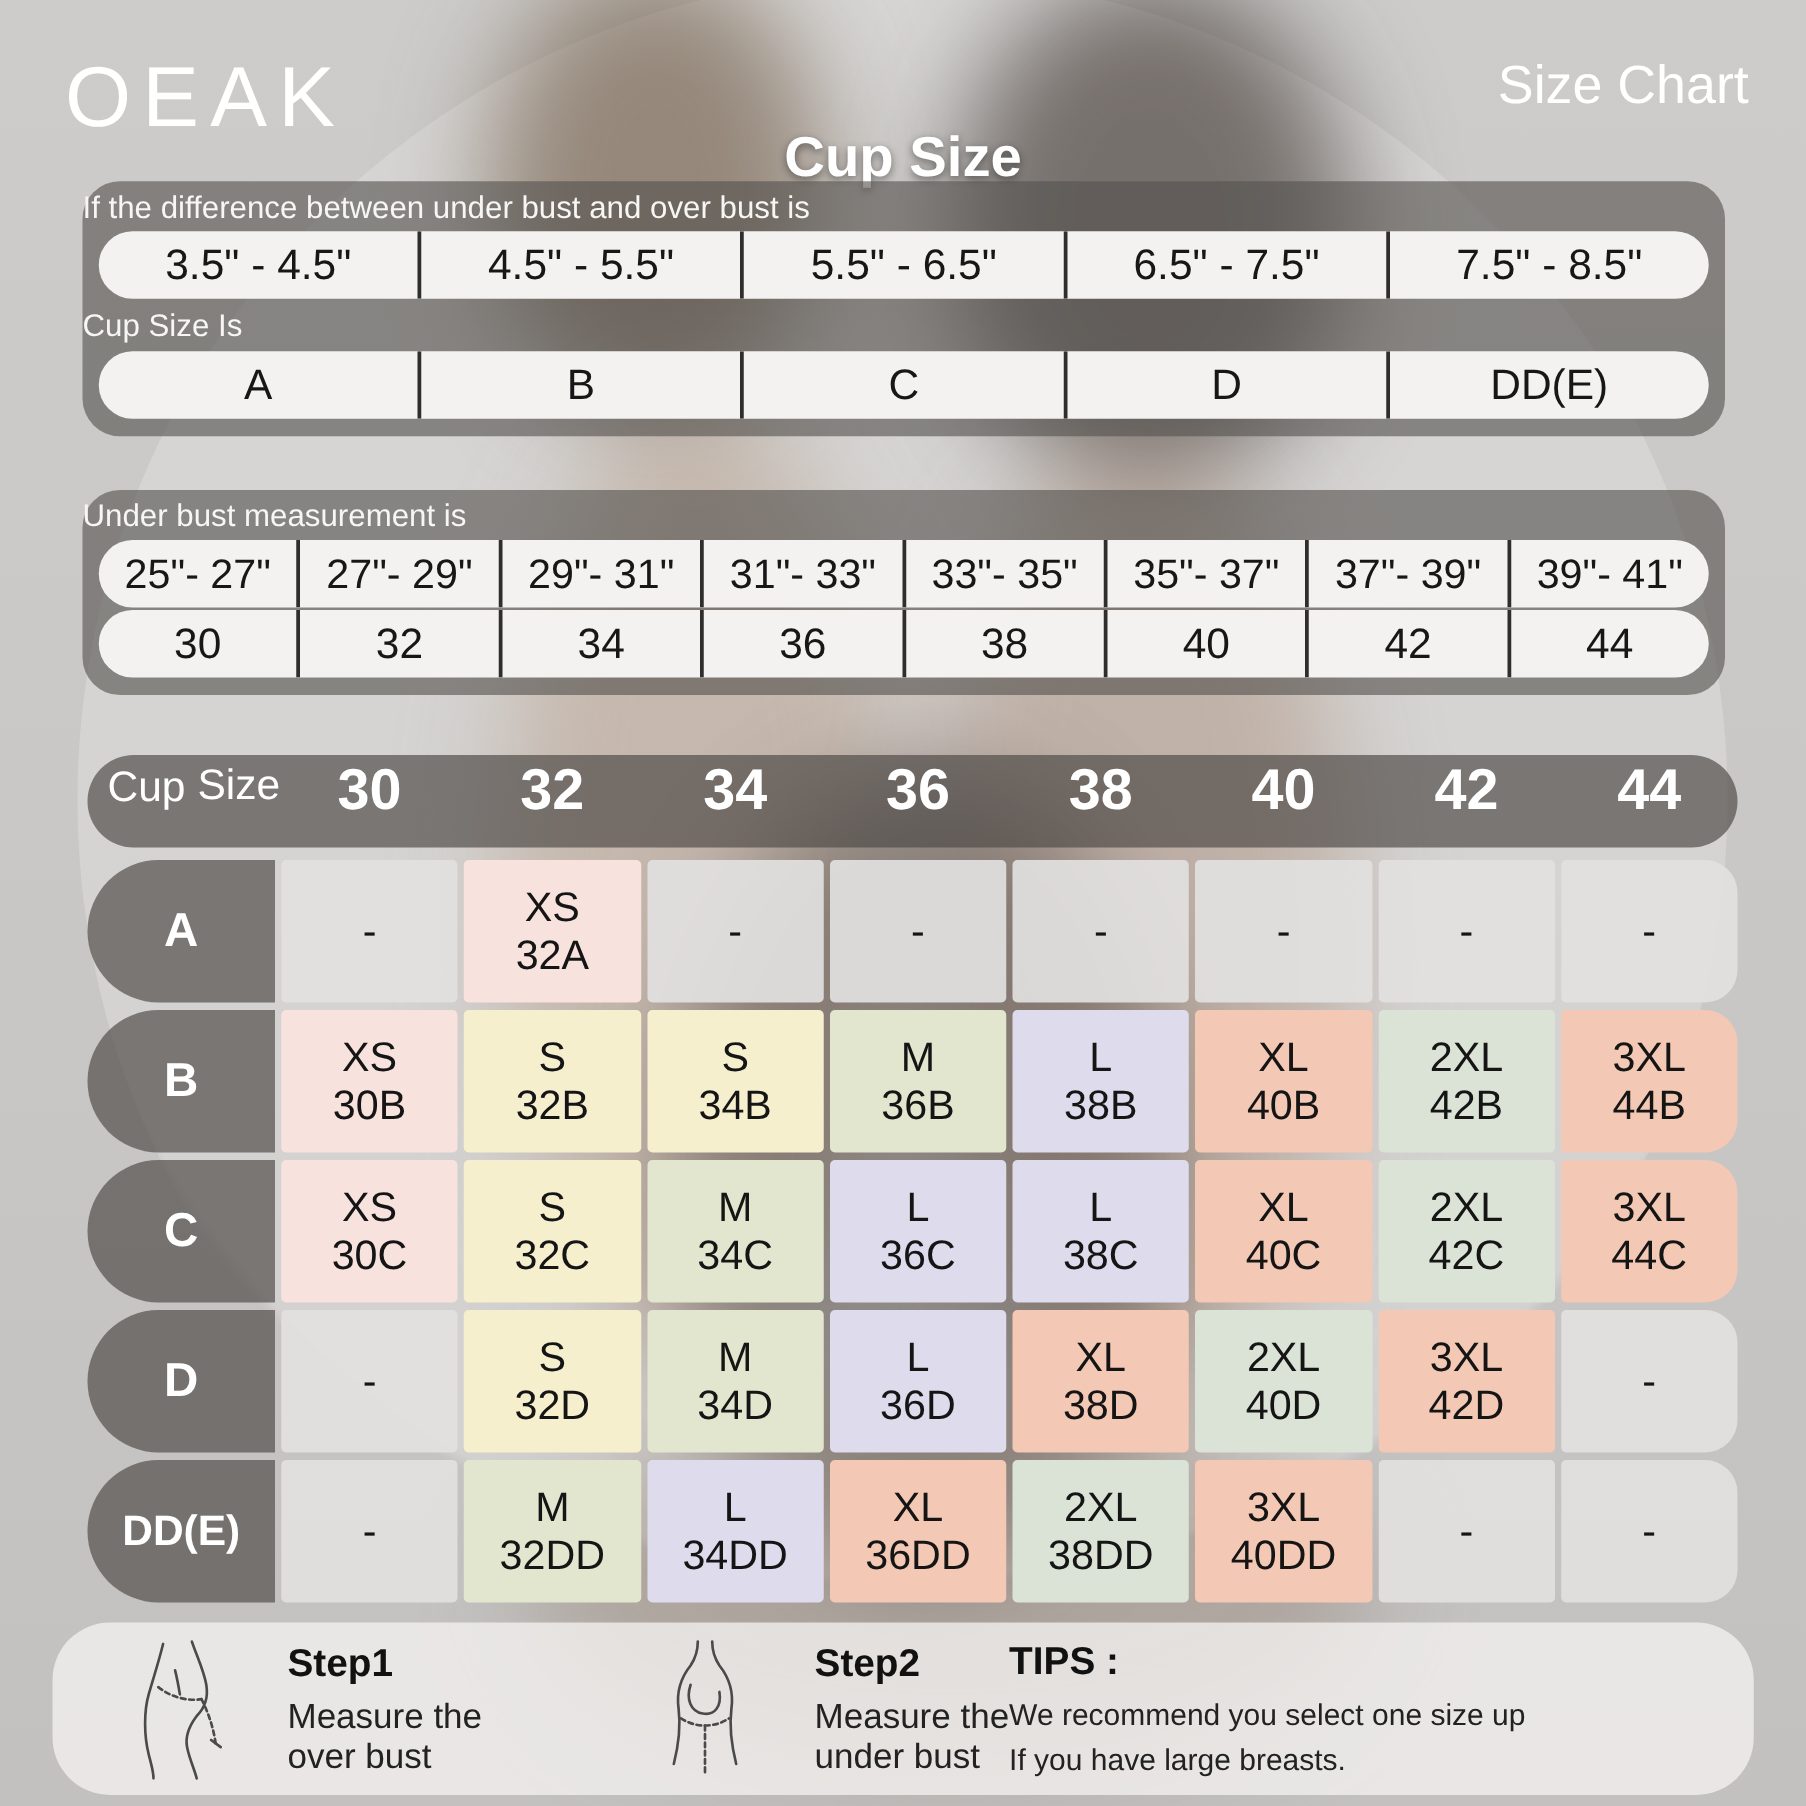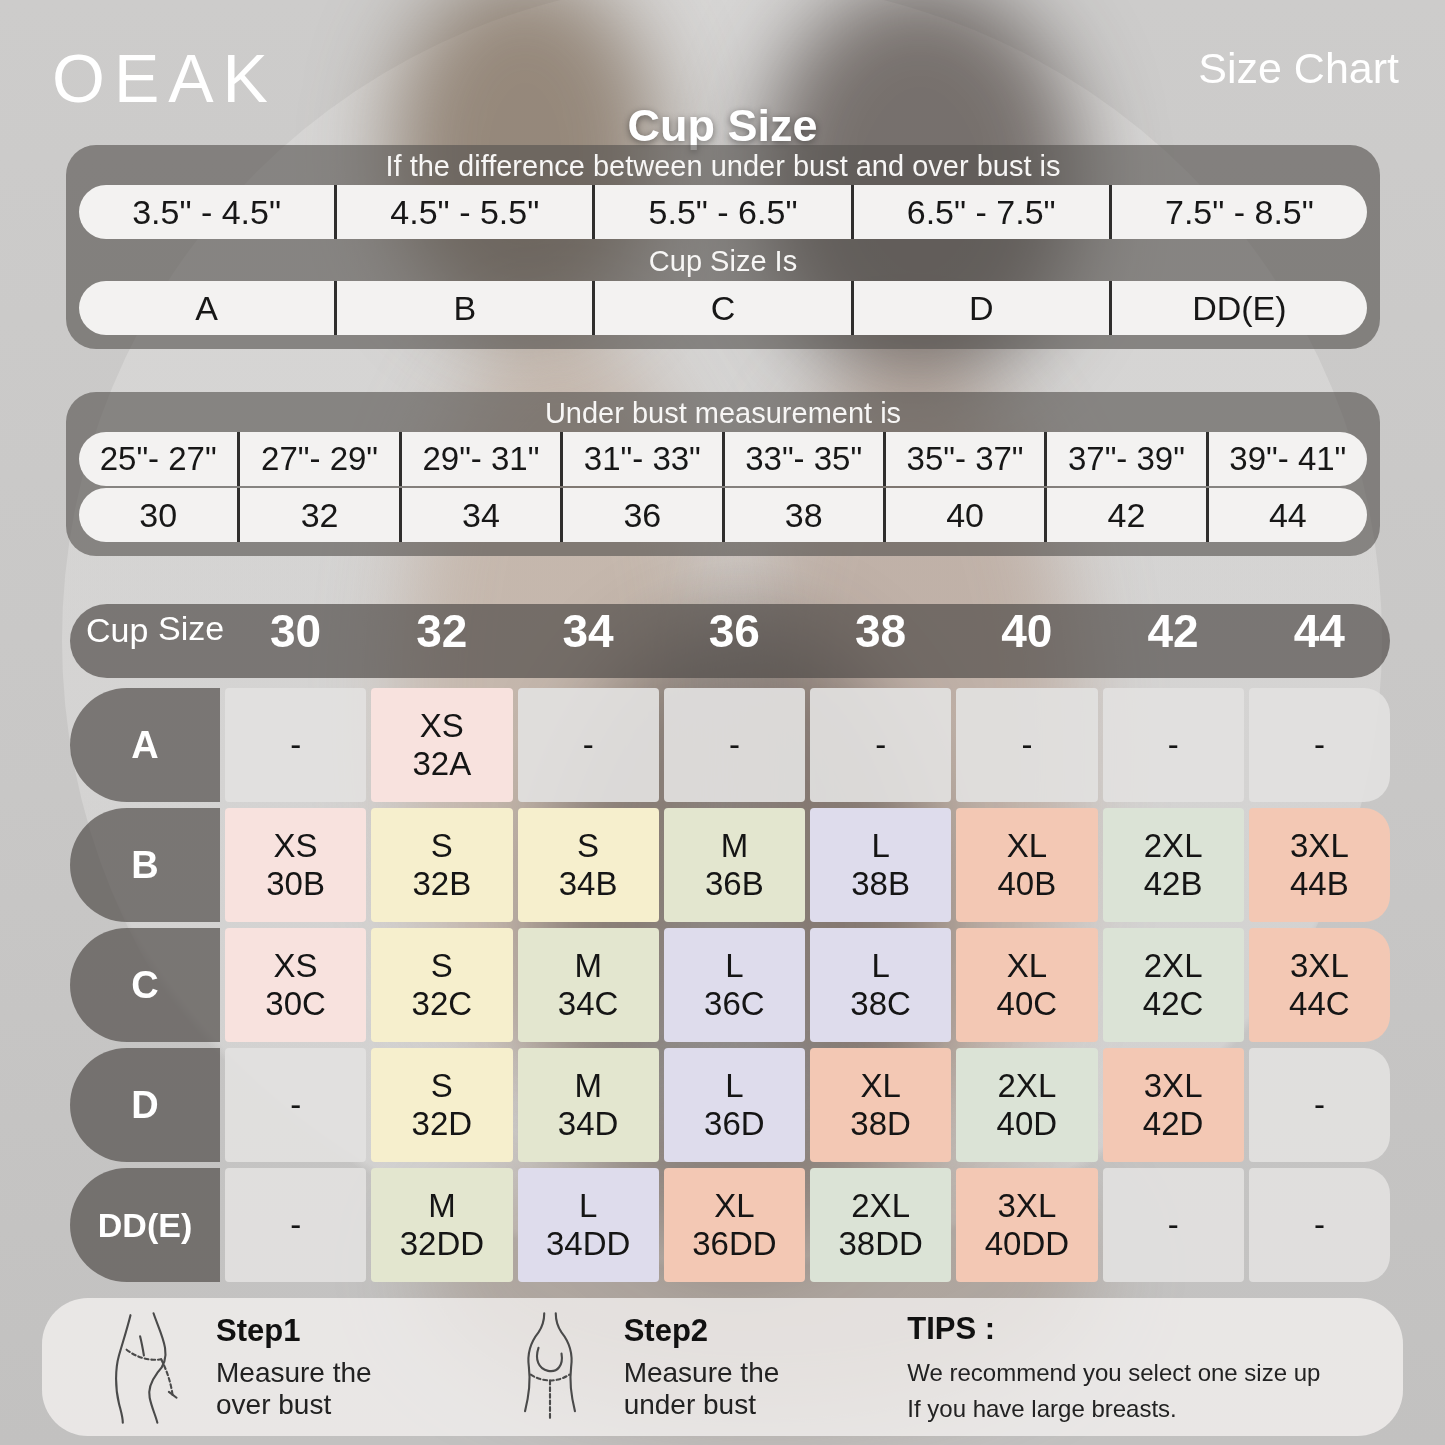--- a/index.html
+++ b/index.html
@@ -32,21 +32,21 @@
   .big-title{position:absolute;left:0;width:100%;text-align:center;color:#fff;
     font-size:45px;font-weight:700;text-shadow:0 2px 7px rgba(0,0,0,.45);}
   .cup-title{top:100px;}
   .band-title{top:334px;}
 
   
   .section{position:absolute;left:66px;width:1314px;background:rgba(86,82,79,.62);
     border-radius:30px;padding:4px 0 12px 0;}
   .section.cup{top:145px;}
   .section.band{top:392px;}
-  .bar-text{height:34px;line-height:34px;text-align:center;color:#f7f6f5;font-size:29px;}
+  .bar-text{height:34px;line-height:34px;text-align:left;color:#f7f6f5;font-size:25px;}
   .pill-row{height:54px;margin:2px 13px;background:#f3f2f1;border-radius:27px;
     display:flex;overflow:hidden;}
   .pill-row .seg{flex:1;display:flex;align-items:center;justify-content:center;
     font-size:34px;font-weight:500;color:#171717;}
   .pill-row .seg + .seg{border-left:3px solid #2f2e2d;}
 
   
   .mgrid{display:grid;grid-template-columns:150px repeat(8,1fr);gap:5px;}
   .matrix-header{position:absolute;left:70px;top:604px;width:1320px;height:74px;
     background:rgba(78,74,71,.68);border-radius:37px;}
@@ -65,26 +65,26 @@
   .cell{border-radius:4px;display:flex;flex-direction:column;align-items:center;
     justify-content:center;font-size:33px;font-weight:500;color:#151515;line-height:1.16;}
   .mrow .cell:last-child{border-radius:4px 26px 26px 4px;}
 
   
   .footer{position:absolute;left:42px;top:1298px;width:1361px;height:138px;
     background:rgba(243,241,240,.78);border-radius:46px;
     display:flex;align-items:center;}
   .ficon{width:96px;height:118px;flex:0 0 auto;}
   .ficon svg{width:100%;height:100%;}
-  .fstep{margin-left:26px;}
+  .fstep{margin-left:40px;}
   .fstep .st{font-size:31px;font-weight:700;color:#111;margin-bottom:8px;}
   .fstep .sl{font-size:28px;color:#222;line-height:1.15;}
   .icon1{margin-left:52px;}
   .icon2{margin-left:130px;}
-  .ftips{margin-left:128px;max-width:460px;}
+  .ftips{max-width:460px;}
   .ftips .st{font-size:31px;font-weight:700;color:#111;margin-bottom:12px;}
   .ftips .sl{font-size:24px;color:#222;margin-top:8px;}
 </style>
 </head>
 <body>
 
 <div class="page">
 
   <div class="bg-circle"></div>
   <div class="blob hair-l"></div>

